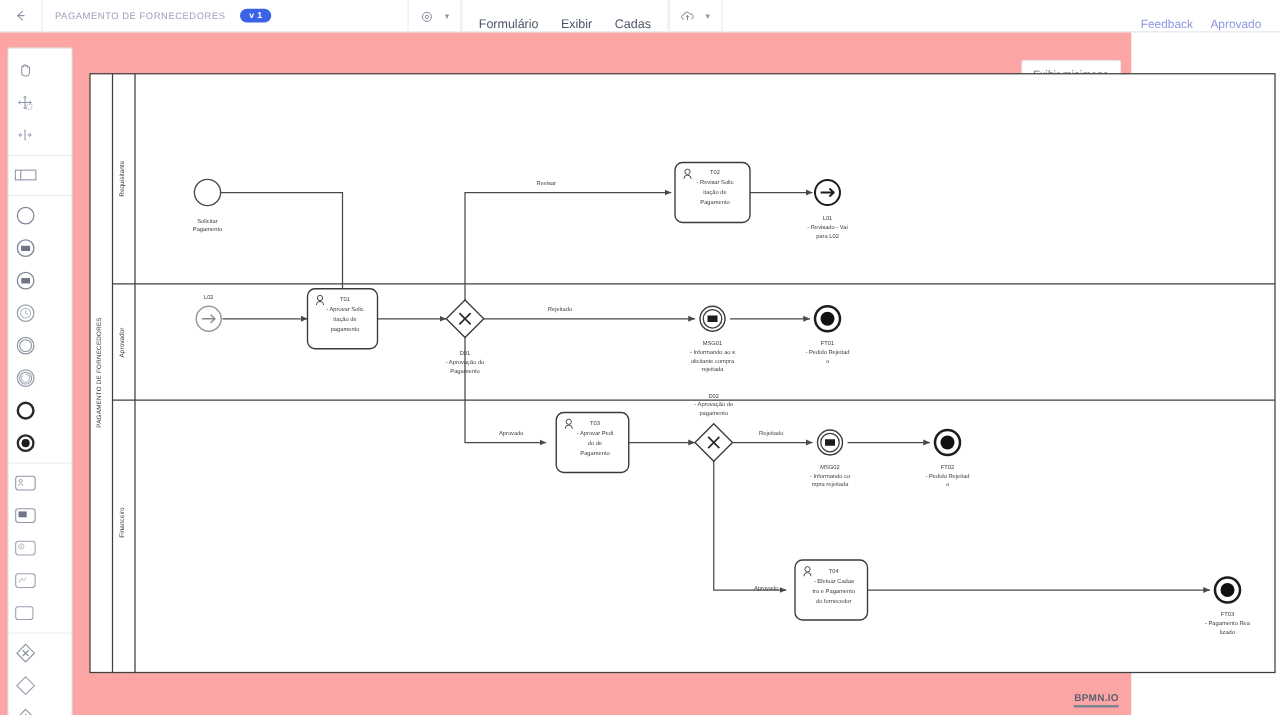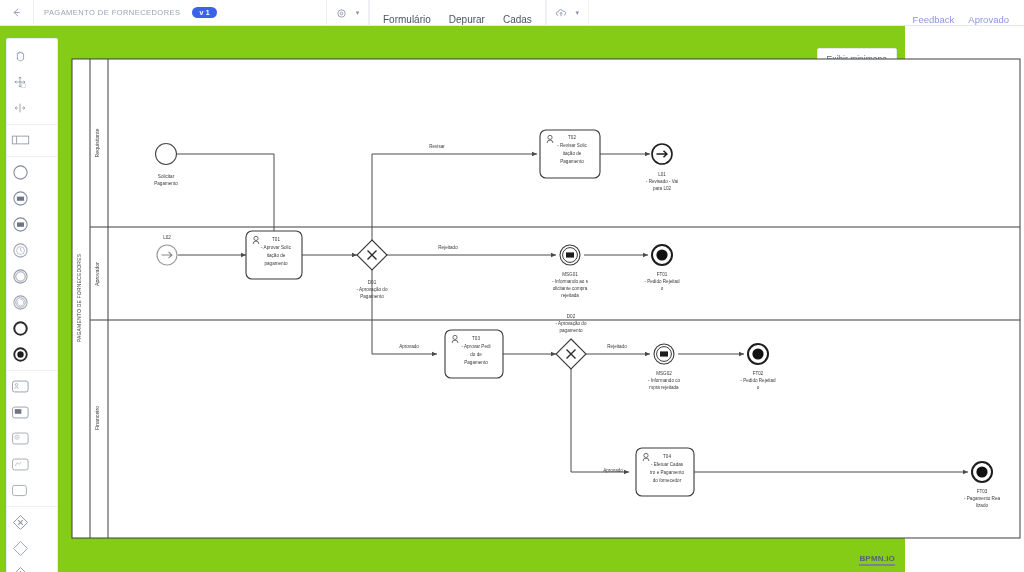--- a/index.html
+++ b/index.html
@@ -69,21 +69,21 @@
   .tb-right {
     position: absolute; right: 8px; top: 0;
     height: 26px; display: flex; align-items: center;
   }
   .tb-right .tb-link { color: #8e96e0; font-size: 9.5px; padding: 0 7px; text-align: center; }
 
   
   #canvas {
     position: absolute; left: 0; top: 26px;
     width: 905px; height: 546px;
-    background: #84cc16;
+    background: #fca5a5;
   }
 
   
   #palette {
     position: absolute; left: 6px; top: 12px;
     width: 52px;
     background: #ffffff;
     border: 1px solid #e8eaef;
     border-radius: 2px;
     box-shadow: 0 1px 2px rgba(0,0,0,.04);
@@ -159,21 +159,21 @@
         <svg width="11" height="11" viewBox="0 0 16 16">
           <circle cx="8" cy="8" r="5.3" fill="none" stroke="#7b8497" stroke-width="1.1"></circle>
           <circle cx="8" cy="8" r="1.9" fill="none" stroke="#7b8497" stroke-width="1.1"></circle>
         </svg>
       </div>
       <div class="tb-caret">▾</div>
     </div>
 
     <div class="tb-group">
       <div class="tb-link">Formulário</div>
-      <div class="tb-link">Depurar</div>
+      <div class="tb-link">Exibir</div>
       <div class="tb-link">Cadas</div>
     </div>
 
     <div class="tb-group">
       <div class="tb-iconbtn">
         <svg width="12" height="12" viewBox="0 0 16 16">
           <path d="M4.2 11.2 a2.5 2.5 0 0 1 .3 -5 a3 3 0 0 1 5.8 -.7 a2.4 2.4 0 0 1 1.6 5.7" fill="none" stroke="#7b8497" stroke-width="1"></path>
           <path d="M8 11.8 L8 7.4 M6.6 8.7 L8 7.3 L9.4 8.7" fill="none" stroke="#7b8497" stroke-width="1" stroke-linecap="round"></path>
         </svg>
       </div>

